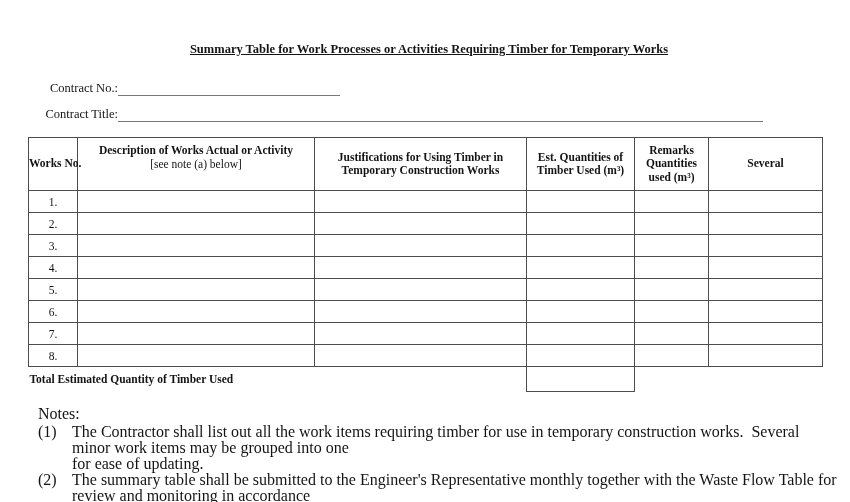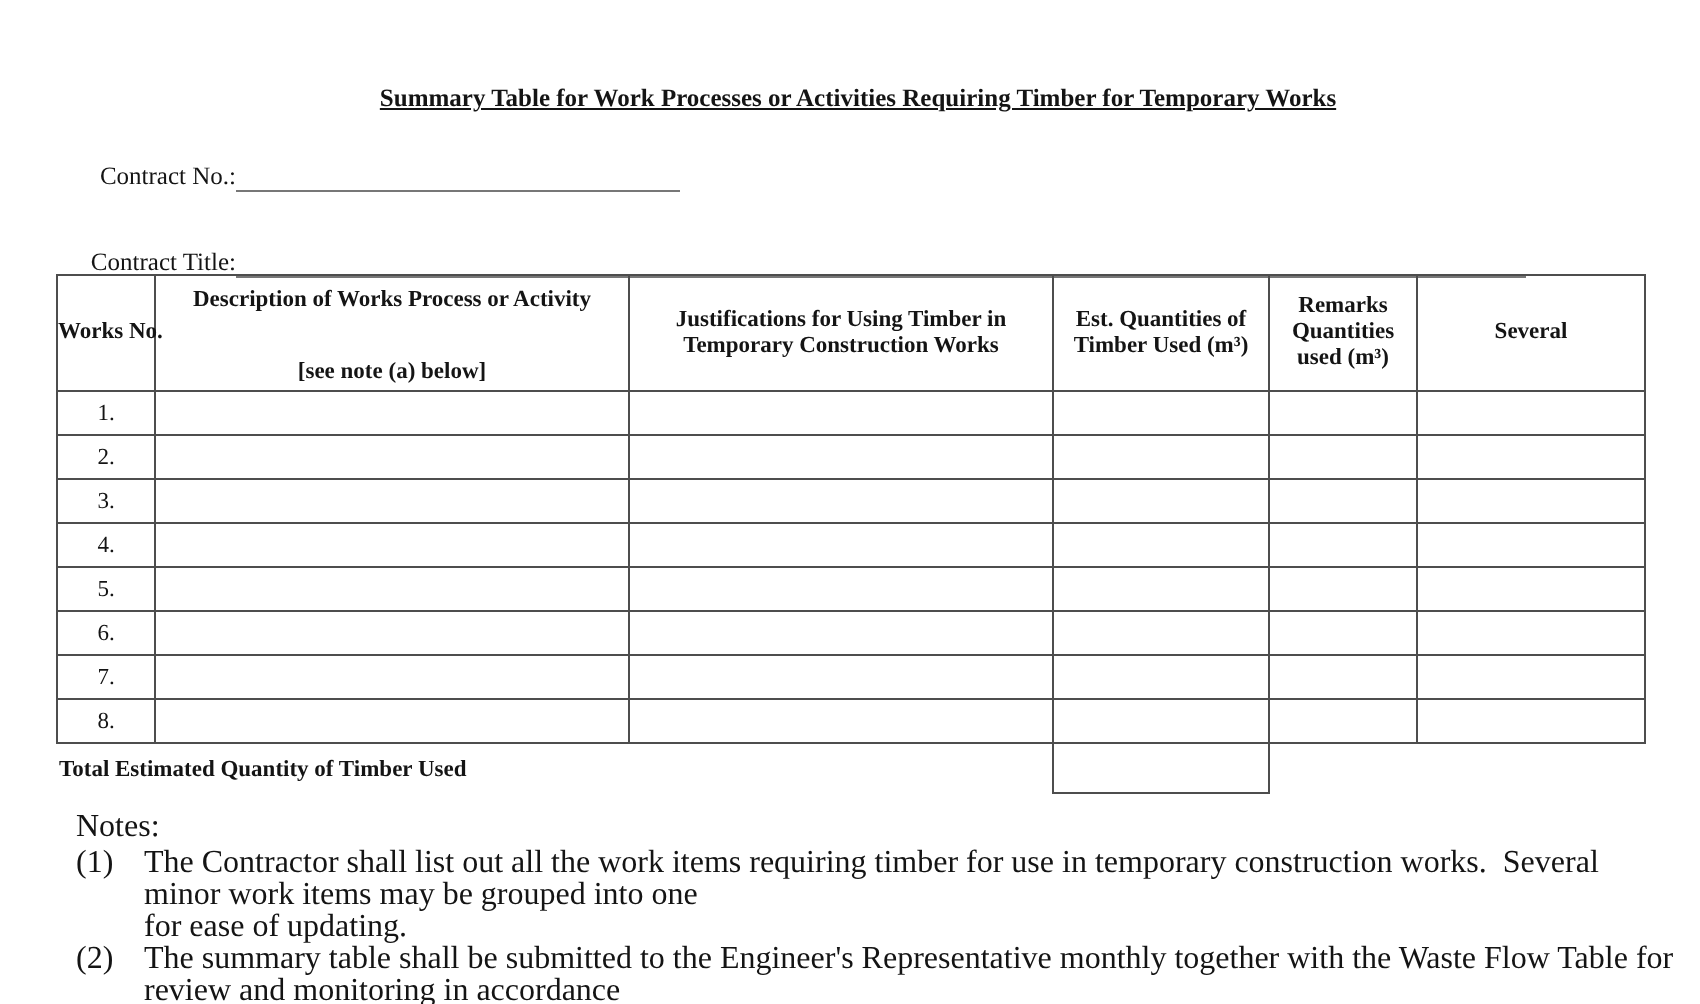--- a/index.html
+++ b/index.html
@@ -25,21 +25,21 @@
     font-size: 12.5px;
     text-decoration: underline;
   }
   .contract-row {
     position: absolute;
     left: 30px;
     font-size: 12.5px;
     white-space: nowrap;
   }
   .contract-row.no  { top: 80px; }
-  .contract-row.ttl { top: 106px; margin-top: 17px; }
+  .contract-row.ttl { top: 106px; }
   .contract-label {
     display: inline-block;
     width: 88px;
     text-align: right;
   }
   .fill-line {
     display: inline-block;
     border-bottom: 1px solid #777777;
     height: 15px;
     vertical-align: bottom;
@@ -63,22 +63,22 @@
     font-size: 11.5px;
     font-weight: bold;
     text-align: center;
     vertical-align: middle;
     padding: 2px 3px;
     line-height: 1.15;
   }
   .main-table th.th-item { white-space: nowrap; padding: 2px 0; }
   .main-table th.th-desc { vertical-align: top; padding-top: 6px; }
   .th-sub {
-    font-weight: bold;
-    margin-top: 23px;
+    font-weight: normal;
+    margin-top: 1px;
   }
   .main-table tbody tr { height: 22px; }
   .main-table tbody td {
     font-size: 11.5px;
   }
   .main-table td.item-cell { text-align: center; }
 
   .main-table tfoot tr { height: 25px; }
   .main-table tfoot td { border: none; }
   .main-table td.total-label-cell {
@@ -131,21 +131,21 @@
     <col style="width:237px">
     <col style="width:212px">
     <col style="width:108px">
     <col style="width:74px">
     <col style="width:114px">
   </colgroup>
   <thead>
     <tr>
       <th class="th-item">Works No.</th>
       <th class="th-desc">
-        <div>Description of Works Process or Activity</div>
+        <div>Description of Works Actual or Activity</div>
         <div class="th-sub">[see note (a) below]</div>
       </th>
       <th>Justifications for Using Timber in Temporary Construction Works</th>
       <th>Est. Quantities of Timber Used (m³)</th>
       <th>Remarks Quantities used (m³)</th>
       <th>Several</th>
     </tr>
   </thead>
   <tbody>
       <tr>

